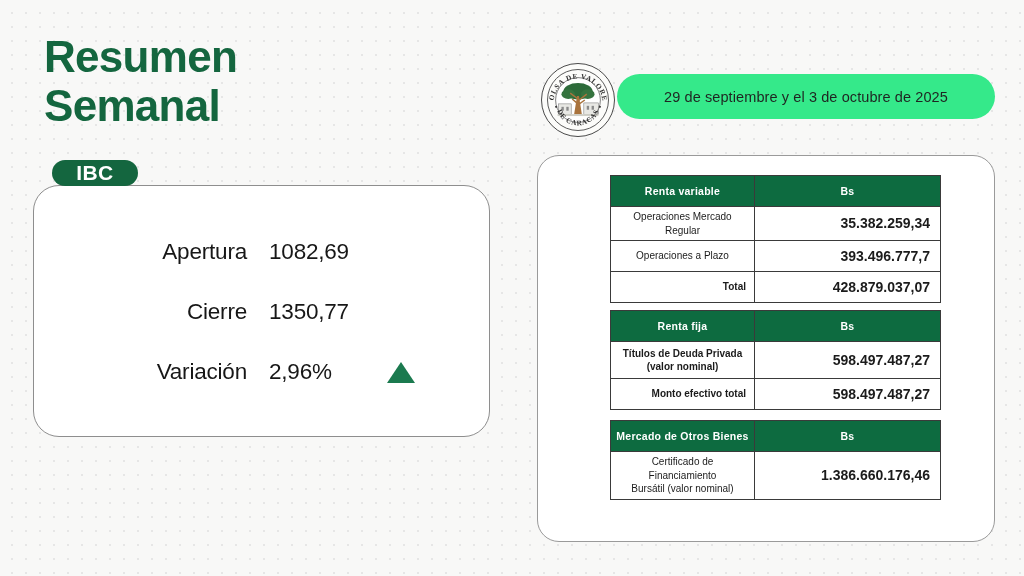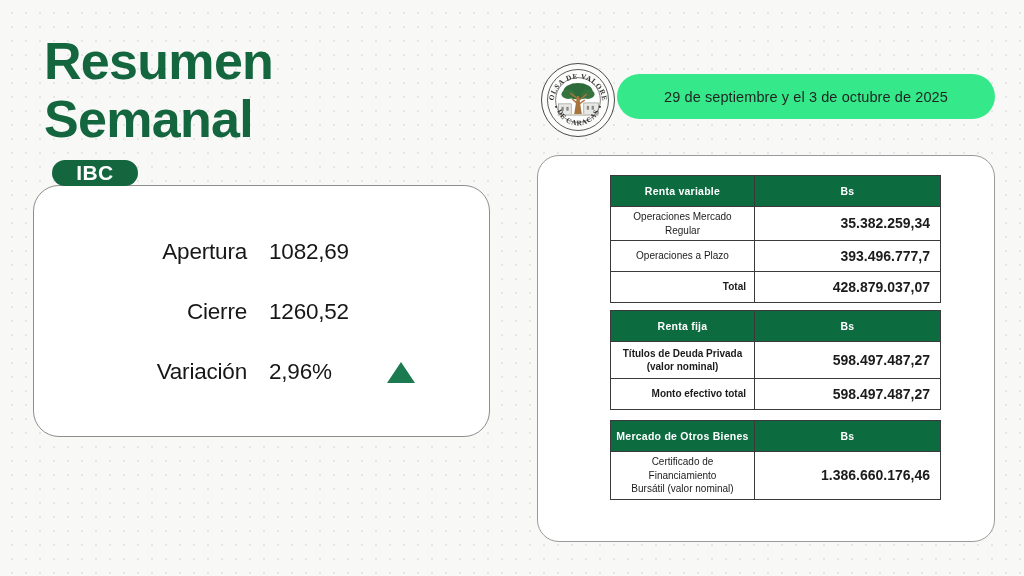--- a/index.html
+++ b/index.html
@@ -12,21 +12,21 @@
     background-position: 5px 6px;
     position: relative;
     overflow: hidden;
     color: #1b1b1b;
   }
 
   
   #page-title {
     position: absolute;
     left: 44px; top: 32px;
-    font-size: 52px;
+    font-size: 44px;
     font-weight: bold;
     line-height: 1.12;
     letter-spacing: -0.7px;
     color: #14663f;
     white-space: pre-line;
   }
 
   
   #brand-logo {
     position: absolute;
@@ -225,21 +225,21 @@
   <span>IBC</span>
 </div>
 <div id="ibc-rows">
   <div class="ibc-row">
     <div class="ibc-label">Apertura</div>
     <div class="ibc-value">1082,69</div>
     <div class="ibc-trend"></div>
   </div>
   <div class="ibc-row">
     <div class="ibc-label">Cierre</div>
-    <div class="ibc-value">1260,52</div>
+    <div class="ibc-value">1350,77</div>
     <div class="ibc-trend"></div>
   </div>
   <div class="ibc-row">
     <div class="ibc-label">Variación</div>
     <div class="ibc-value">2,96%</div>
     <div class="ibc-trend">
       <div class="tri-up"></div>
     </div>
   </div>
 </div>

